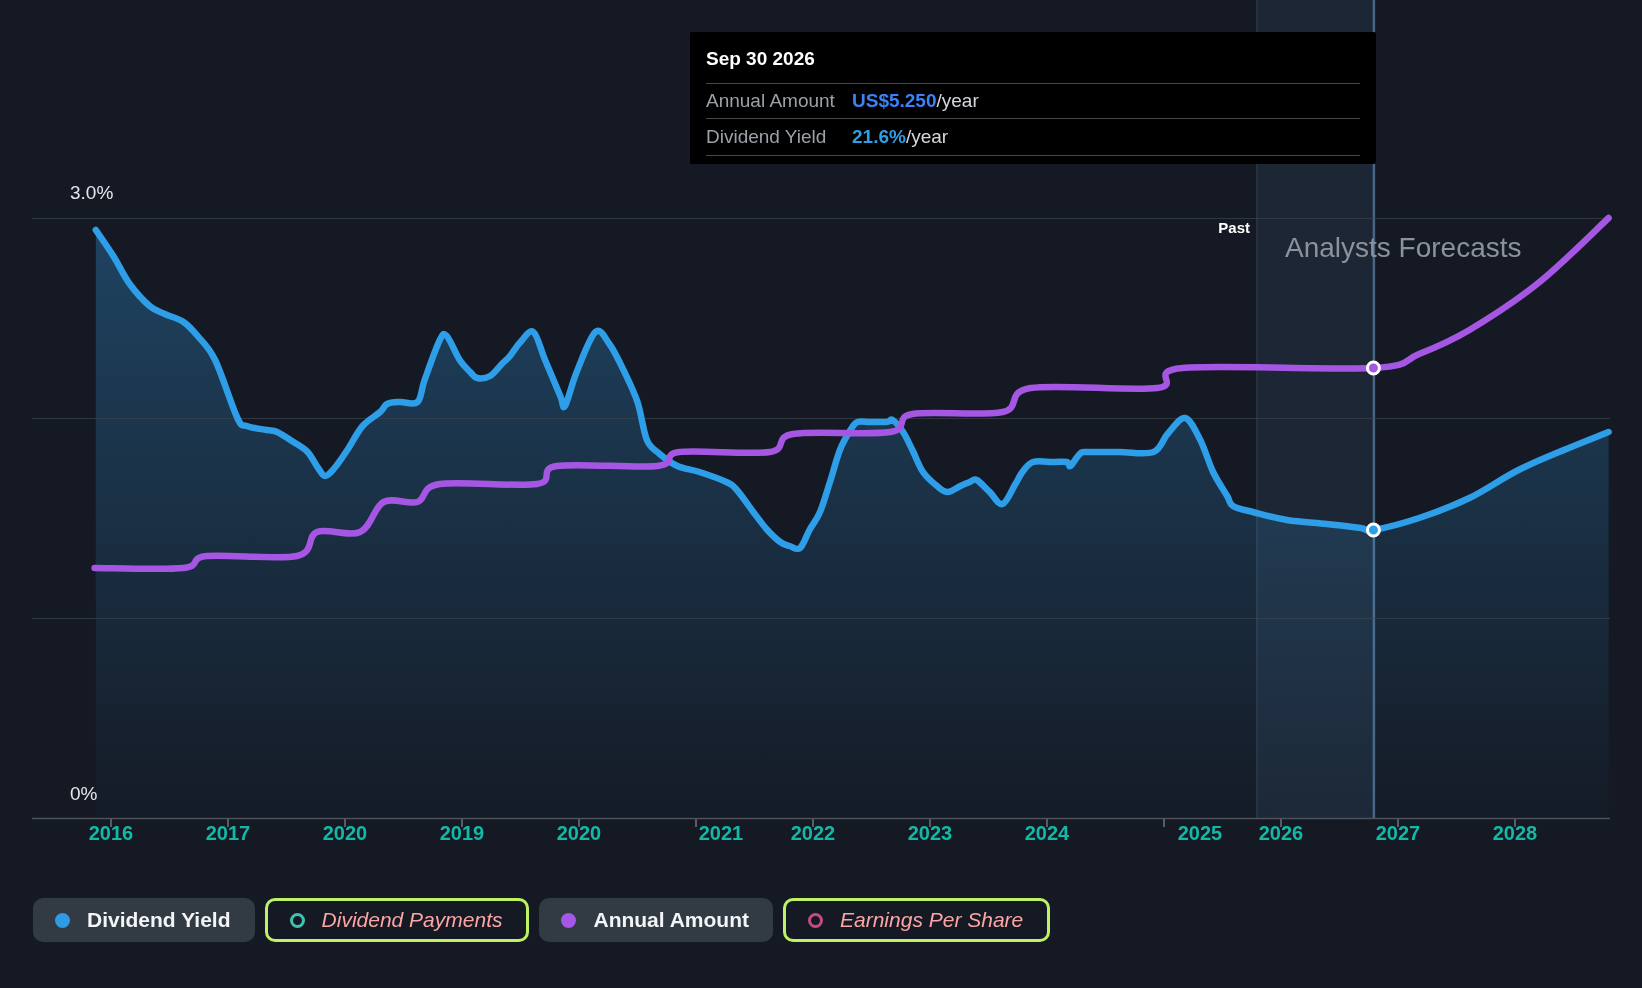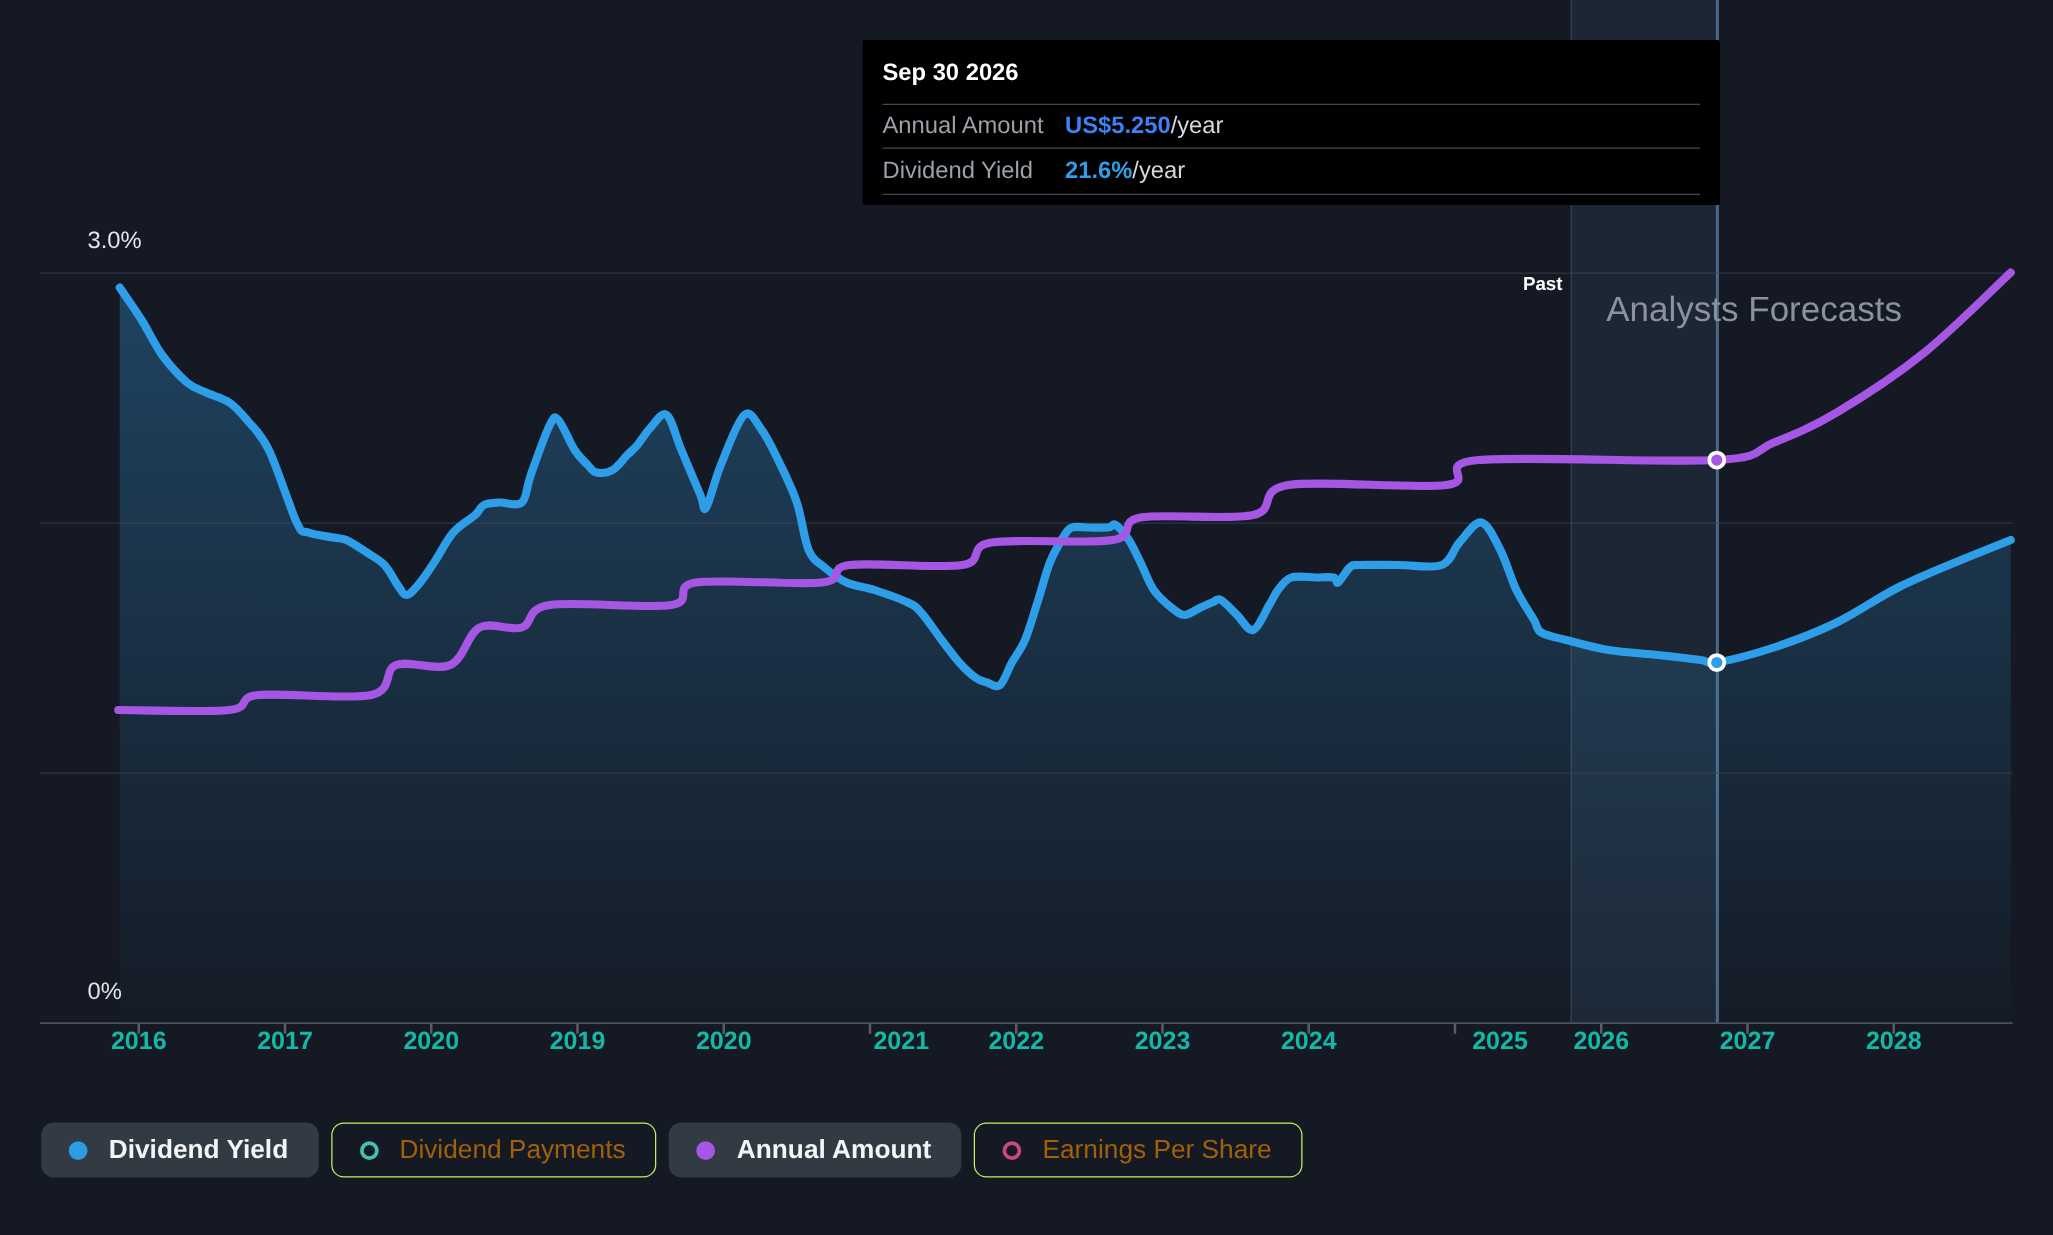--- a/index.html
+++ b/index.html
@@ -31,21 +31,21 @@
   .tt-label{width:146px;color:#9aa1a9;flex:none;}
   .tt-value{font-weight:bold;}
   .tt-suffix{color:#d5d9dd;}
 
   
   .legend{position:absolute;left:33px;top:898px;display:flex;gap:10px;z-index:3;}
   .chip{display:flex;align-items:center;height:44px;padding:0 24px 0 22px;border-radius:10px;
         font-size:21px;box-sizing:border-box;cursor:pointer;white-space:nowrap;}
   .chip .swatch{width:15px;height:15px;border-radius:50%;margin-right:17px;flex:none;}
   .chip.active{background:#323a44;color:#f3f5f7;font-weight:bold;}
-  .chip.inactive{border:1px solid #bef264;color:#a16207;background:transparent;}
+  .chip.inactive{border:3px solid #bef264;color:#fca5a5;background:transparent;font-style:italic;}
   .chip.inactive .swatch{width:9px;height:9px;border:3px solid currentColor;}
 </style>
 </head>
 <body>
 
 <svg id="chart-svg" width="1642" height="988">
     <defs>
       <linearGradient id="areaGrad" gradientUnits="userSpaceOnUse" x1="0" y1="218" x2="0" y2="818">
         <stop offset="0" stop-color="rgba(47,132,191,0.40)"></stop>
         <stop offset="1" stop-color="rgba(47,132,191,0.02)"></stop>

